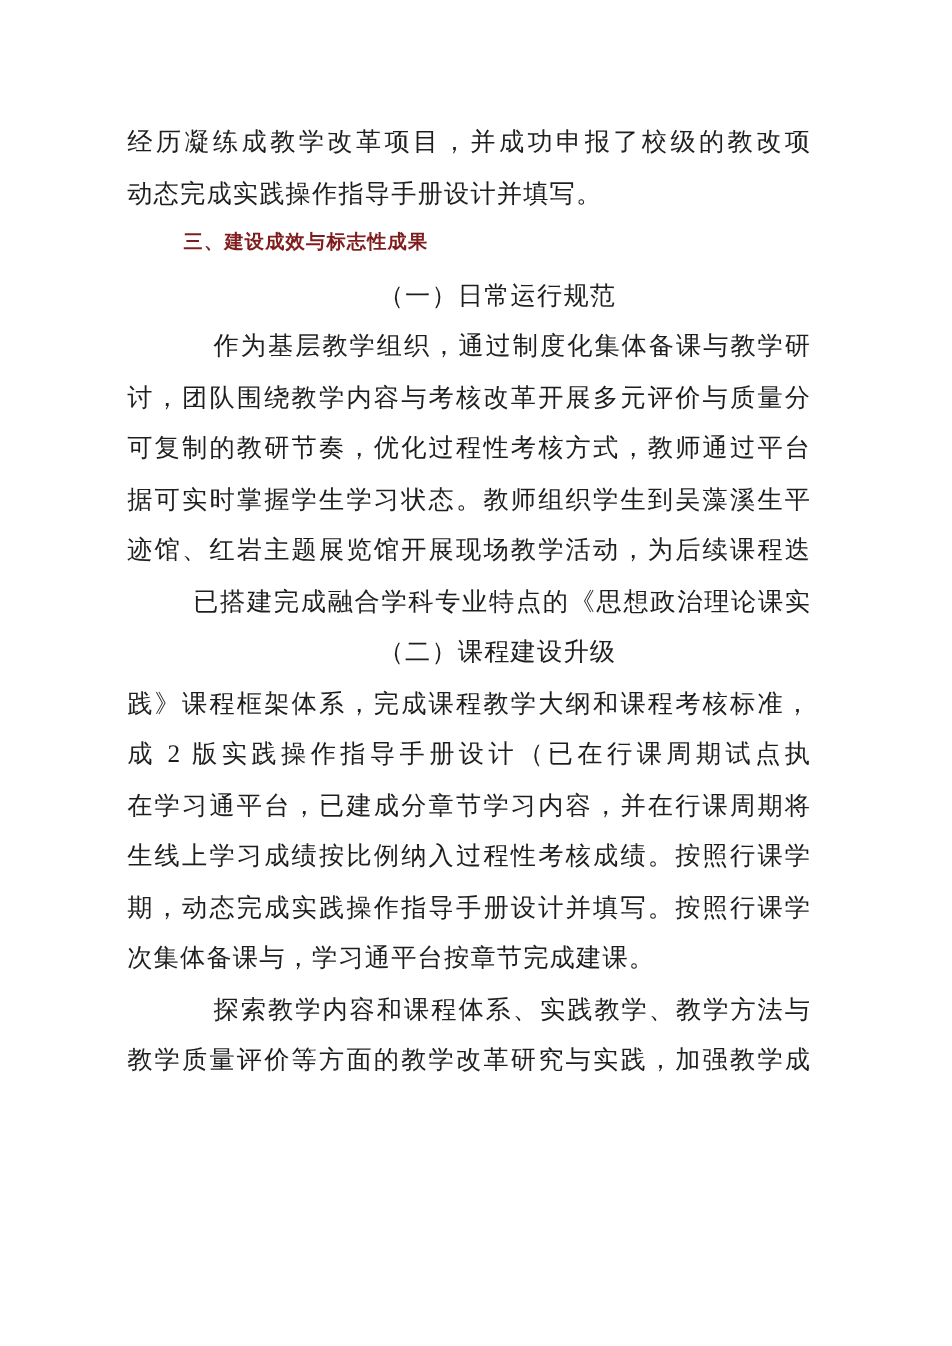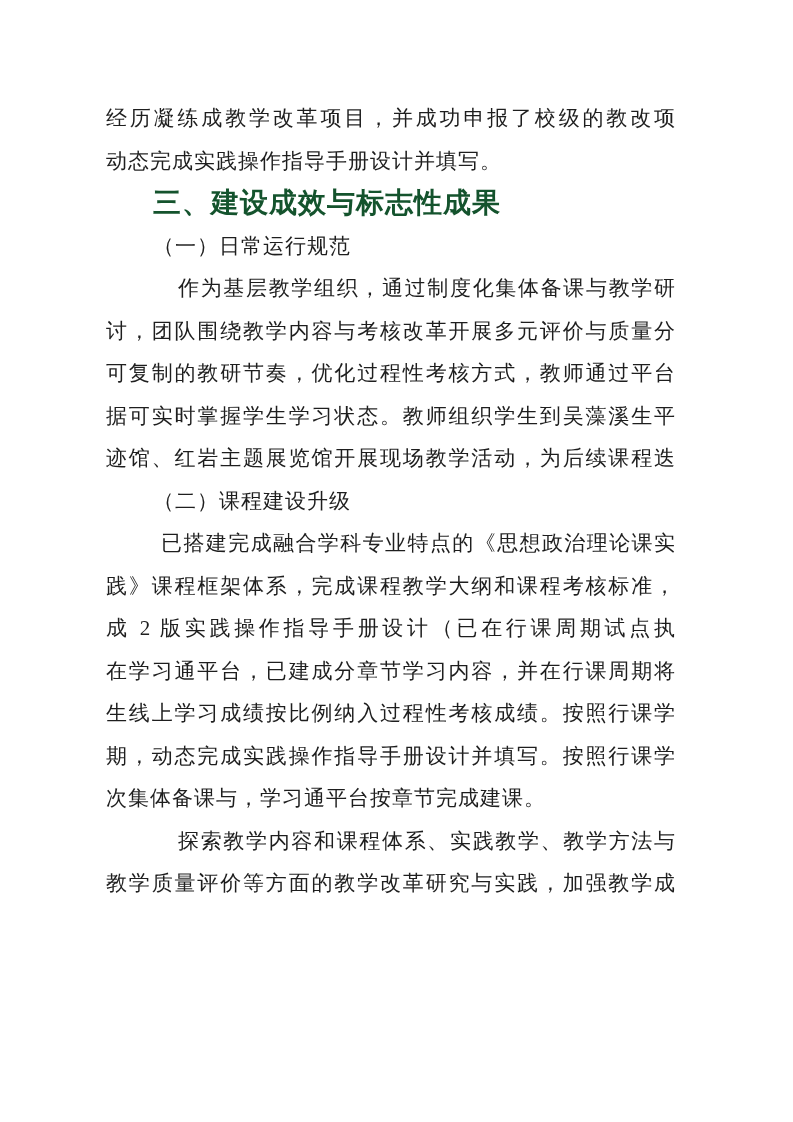--- a/index.html
+++ b/index.html
@@ -35,26 +35,27 @@
     overflow: hidden;
   }
   
   .stretch {
     white-space: normal;
     text-align: justify;
     text-align-last: justify;
   }
   .heading {
     font-weight: bold;
-    font-size: 28px;
+    font-size: 16px;
     text-indent: 47px;
-    color: #14532d;
+    color: #7f1d1d;
   }
   .sub {
     text-indent: 47px;
+    text-align: center;
   }
   .indent-2 {
     text-indent: 55px;
   }
   .indent-3 {
     text-indent: 72px;
     font-family: Liberation Serif, serif;
   }
 </style>
 </head>
@@ -64,22 +65,22 @@
   <div class="content">
     <div class="line stretch">经历凝练成教学改革项目，并成功申报了校级的教改项目，</div>
     <div class="line">动态完成实践操作指导手册设计并填写。</div>
     <div class="line heading">三、建设成效与标志性成果</div>
     <div class="line sub">（一）日常运行规范</div>
     <div class="line stretch indent-3">作为基层教学组织，通过制度化集体备课与教学研</div>
     <div class="line stretch">讨，团队围绕教学内容与考核改革开展多元评价与质量分析</div>
     <div class="line stretch">可复制的教研节奏，优化过程性考核方式，教师通过平台数</div>
     <div class="line stretch">据可实时掌握学生学习状态。教师组织学生到吴藻溪生平事</div>
     <div class="line stretch">迹馆、红岩主题展览馆开展现场教学活动，为后续课程迭代</div>
+    <div class="line stretch indent-2">已搭建完成融合学科专业特点的《思想政治理论课实</div>
     <div class="line sub">（二）课程建设升级</div>
-    <div class="line stretch indent-2">已搭建完成融合学科专业特点的《思想政治理论课实</div>
     <div class="line stretch">践》课程框架体系，完成课程教学大纲和课程考核标准，形</div>
     <div class="line stretch">成 2 版实践操作指导手册设计（已在行课周期试点执行）。</div>
     <div class="line stretch">在学习通平台，已建成分章节学习内容，并在行课周期将学</div>
     <div class="line stretch">生线上学习成绩按比例纳入过程性考核成绩。按照行课学</div>
     <div class="line stretch">期，动态完成实践操作指导手册设计并填写。按照行课学期，</div>
     <div class="line">次集体备课与，学习通平台按章节完成建课。</div>
     <div class="line stretch indent-3">探索教学内容和课程体系、实践教学、教学方法与手段、</div>
     <div class="line stretch">教学质量评价等方面的教学改革研究与实践，加强教学成果</div>
   </div>
 </div>

